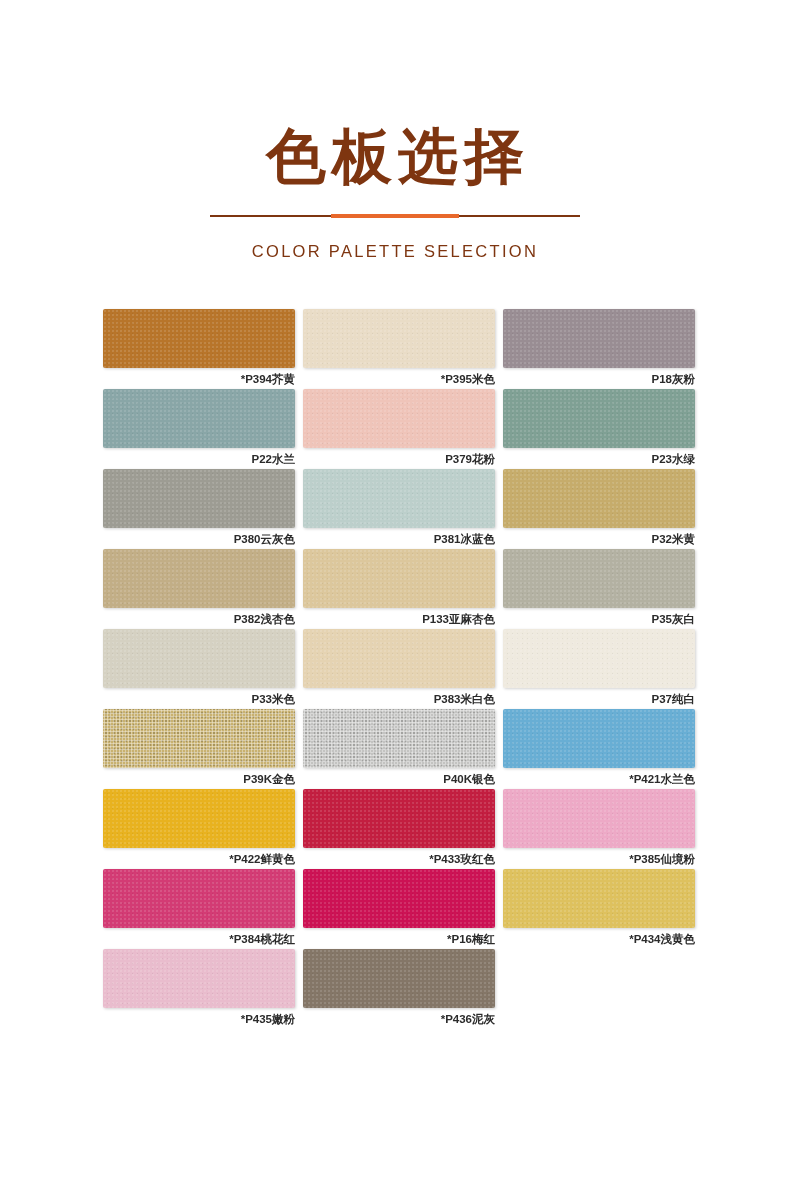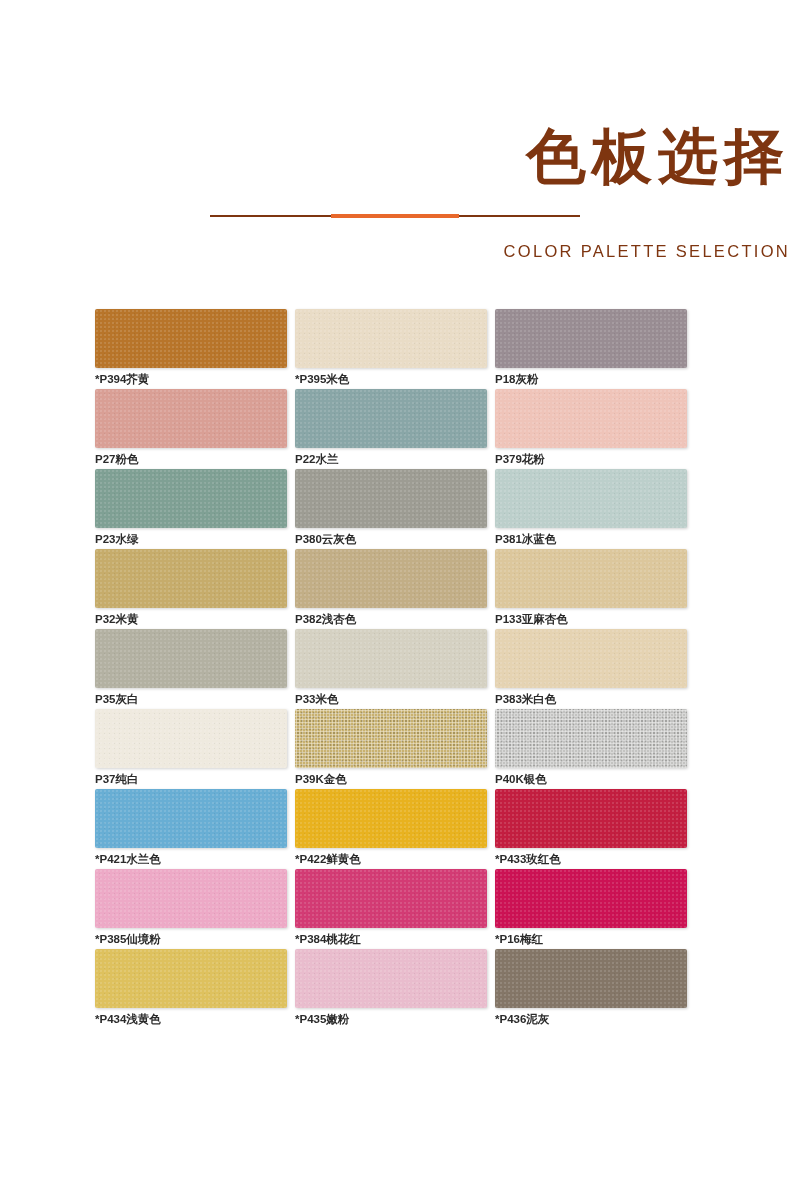--- a/index.html
+++ b/index.html
@@ -18,21 +18,21 @@
   .page {
     width: 790px;
     height: 1190px;
     position: relative;
     background: #ffffff;
   }
 
   
   .header {
     padding-top: 126px;
-    text-align: right;
+    text-align: center;
   }
   .main-title {
     font-family: "DejaVu Sans", "Liberation Sans", sans-serif;
     font-size: 60px;
     font-weight: bold;
     letter-spacing: 6px;
     color: #7E3510;
     line-height: 1;
     margin: 0;
     padding-left: 6px;
@@ -78,21 +78,21 @@
     grid-auto-rows: 80px;
     column-gap: 0px;
     row-gap: 0px;
   }
   .cell {
     width: 200px;
     height: 80px;
     position: relative;
     display: flex;
     flex-direction: column;
-    align-items: flex-start;
+    align-items: flex-end;
   }
   .chip {
     width: 192px;
     height: 59px;
     border-radius: 2px;
     position: relative;
     box-shadow: 1px 1px 3px rgba(0,0,0,0.18);
     overflow: hidden;
   }
   
@@ -148,24 +148,20 @@
       </div>
       <div class="cell">
         <div class="chip" style="background: rgb(233, 220, 198);"></div>
         <div class="chip-label">*P395米色</div>
       </div>
       <div class="cell">
         <div class="chip" style="background: rgb(153, 141, 147);"></div>
         <div class="chip-label">P18灰粉</div>
       </div>
       <div class="cell">
-        <div class="chip" style="background: rgb(217, 159, 149);"></div>
-        <div class="chip-label">P27粉色</div>
-      </div>
-      <div class="cell">
         <div class="chip" style="background: rgb(137, 166, 167);"></div>
         <div class="chip-label">P22水兰</div>
       </div>
       <div class="cell">
         <div class="chip" style="background: rgb(239, 196, 185);"></div>
         <div class="chip-label">P379花粉</div>
       </div>
       <div class="cell">
         <div class="chip" style="background: rgb(127, 160, 148);"></div>
         <div class="chip-label">P23水绿</div>

